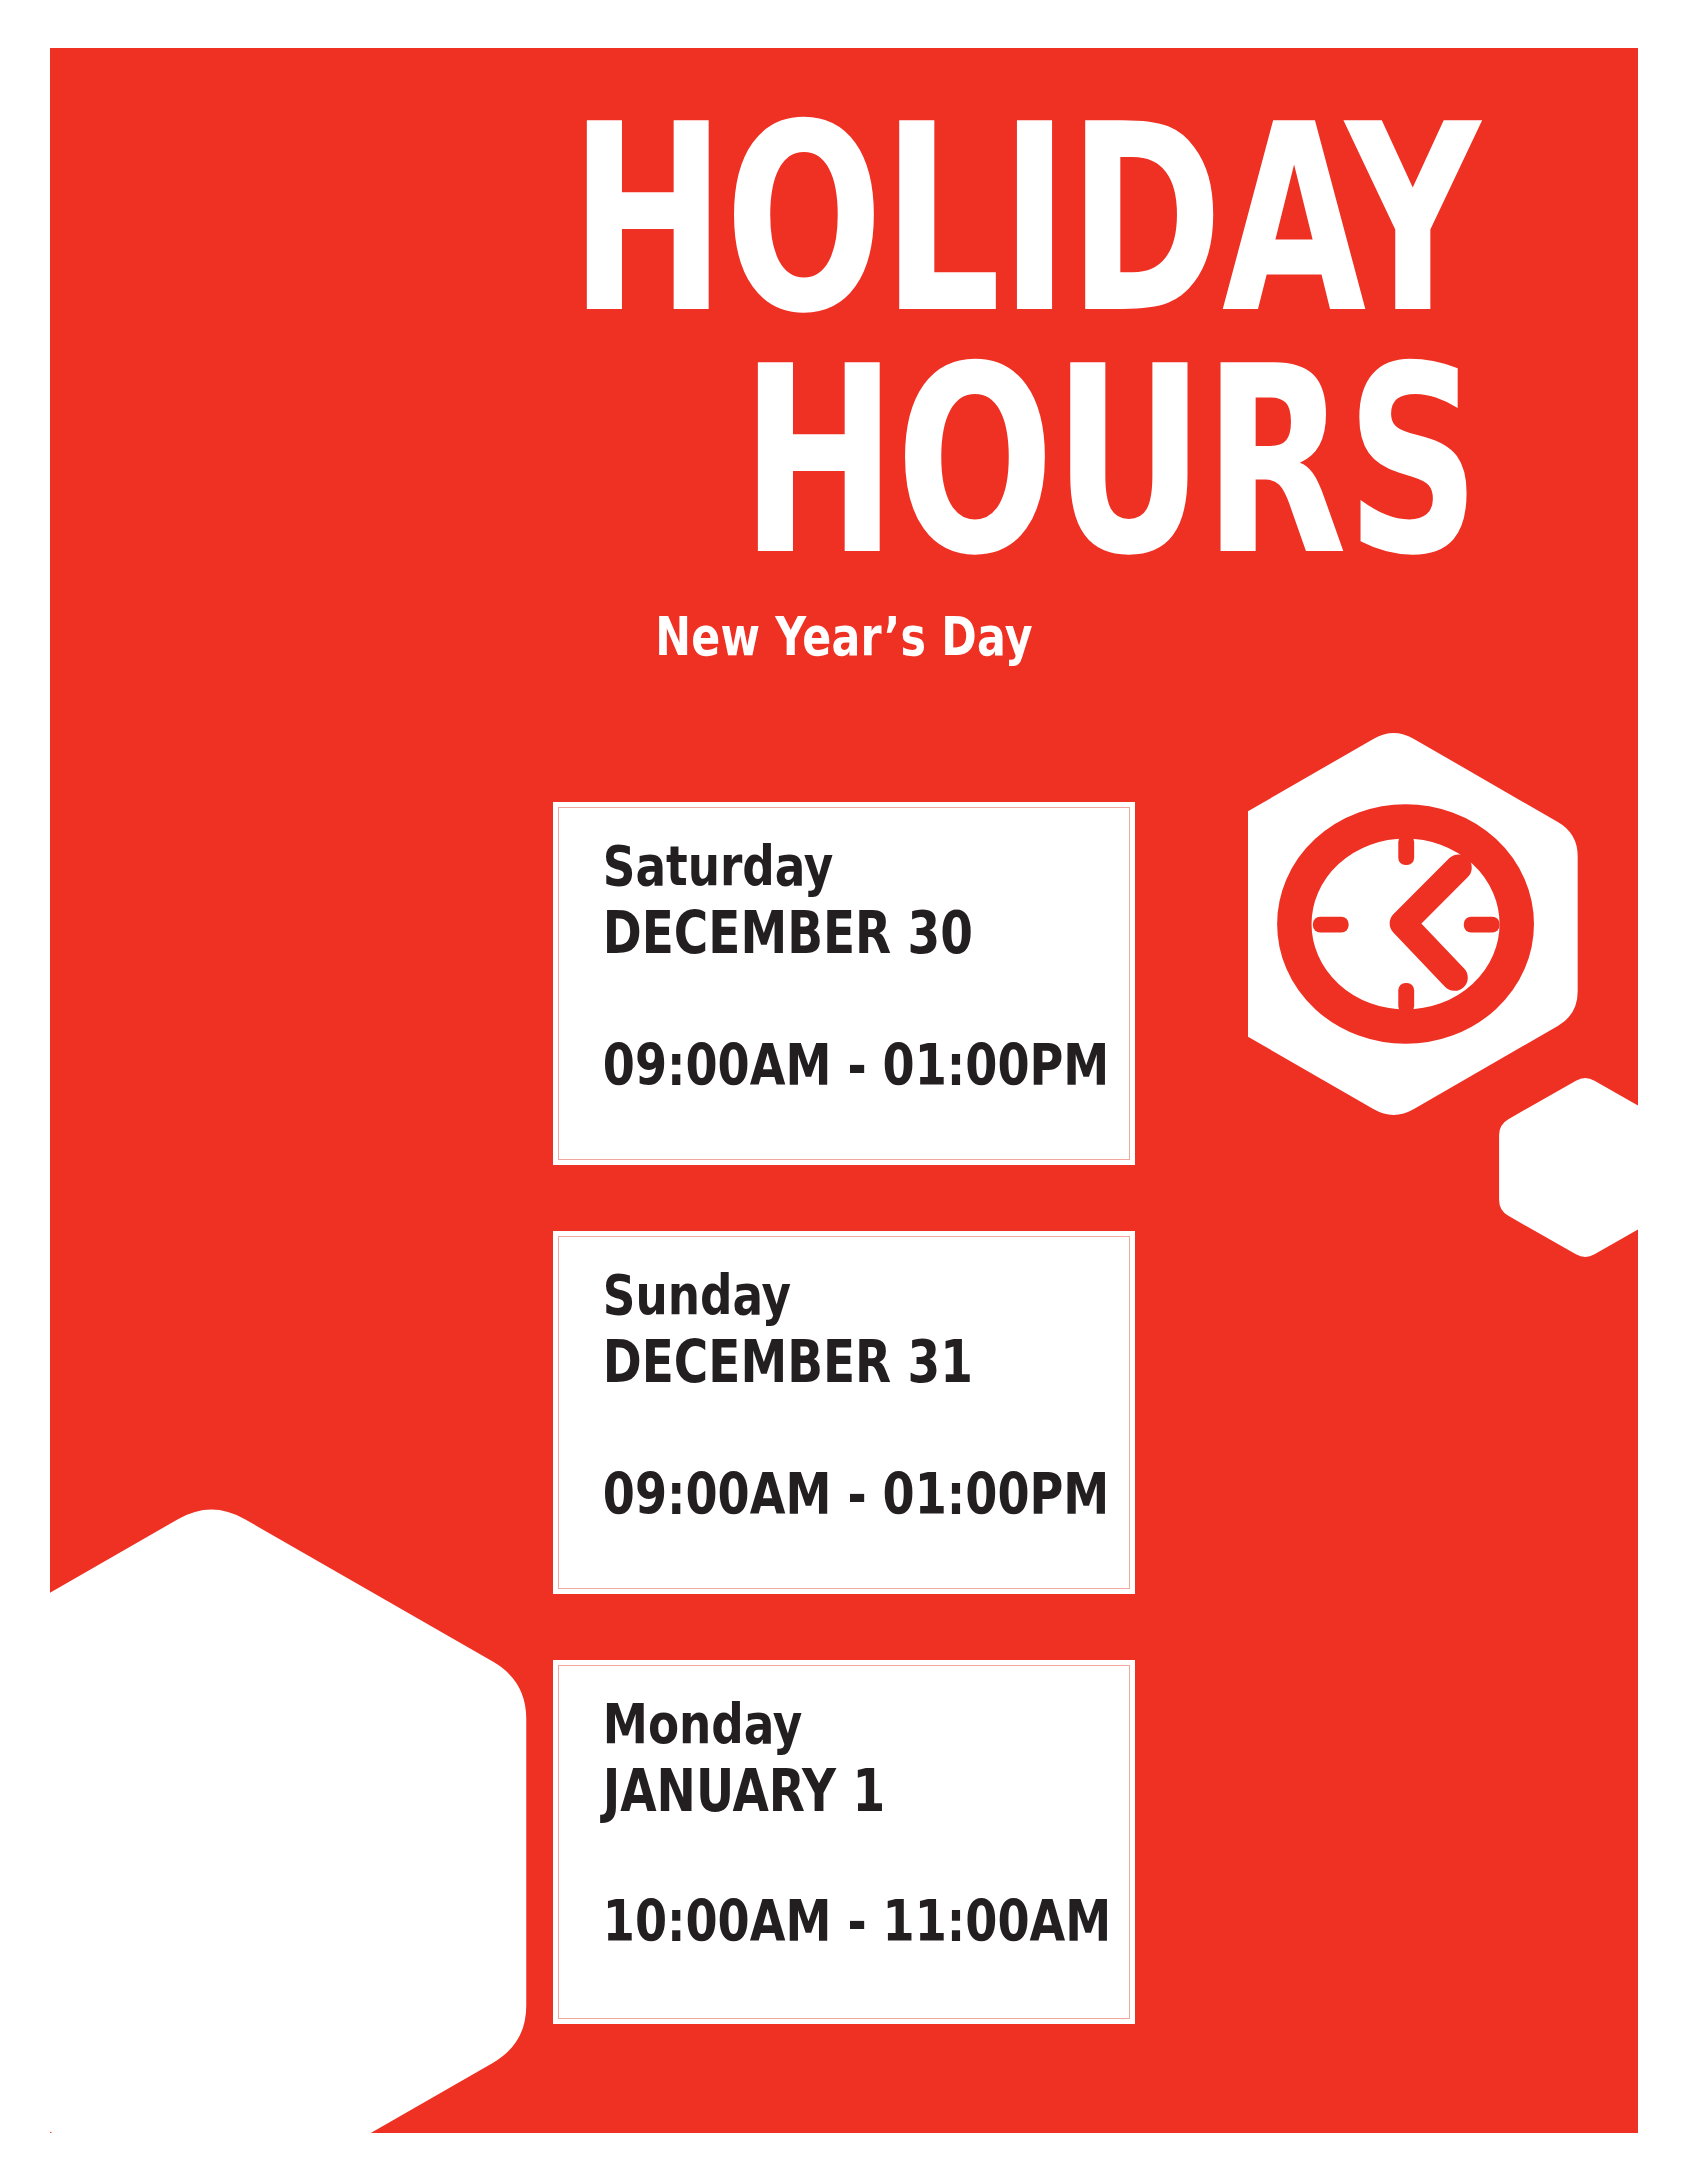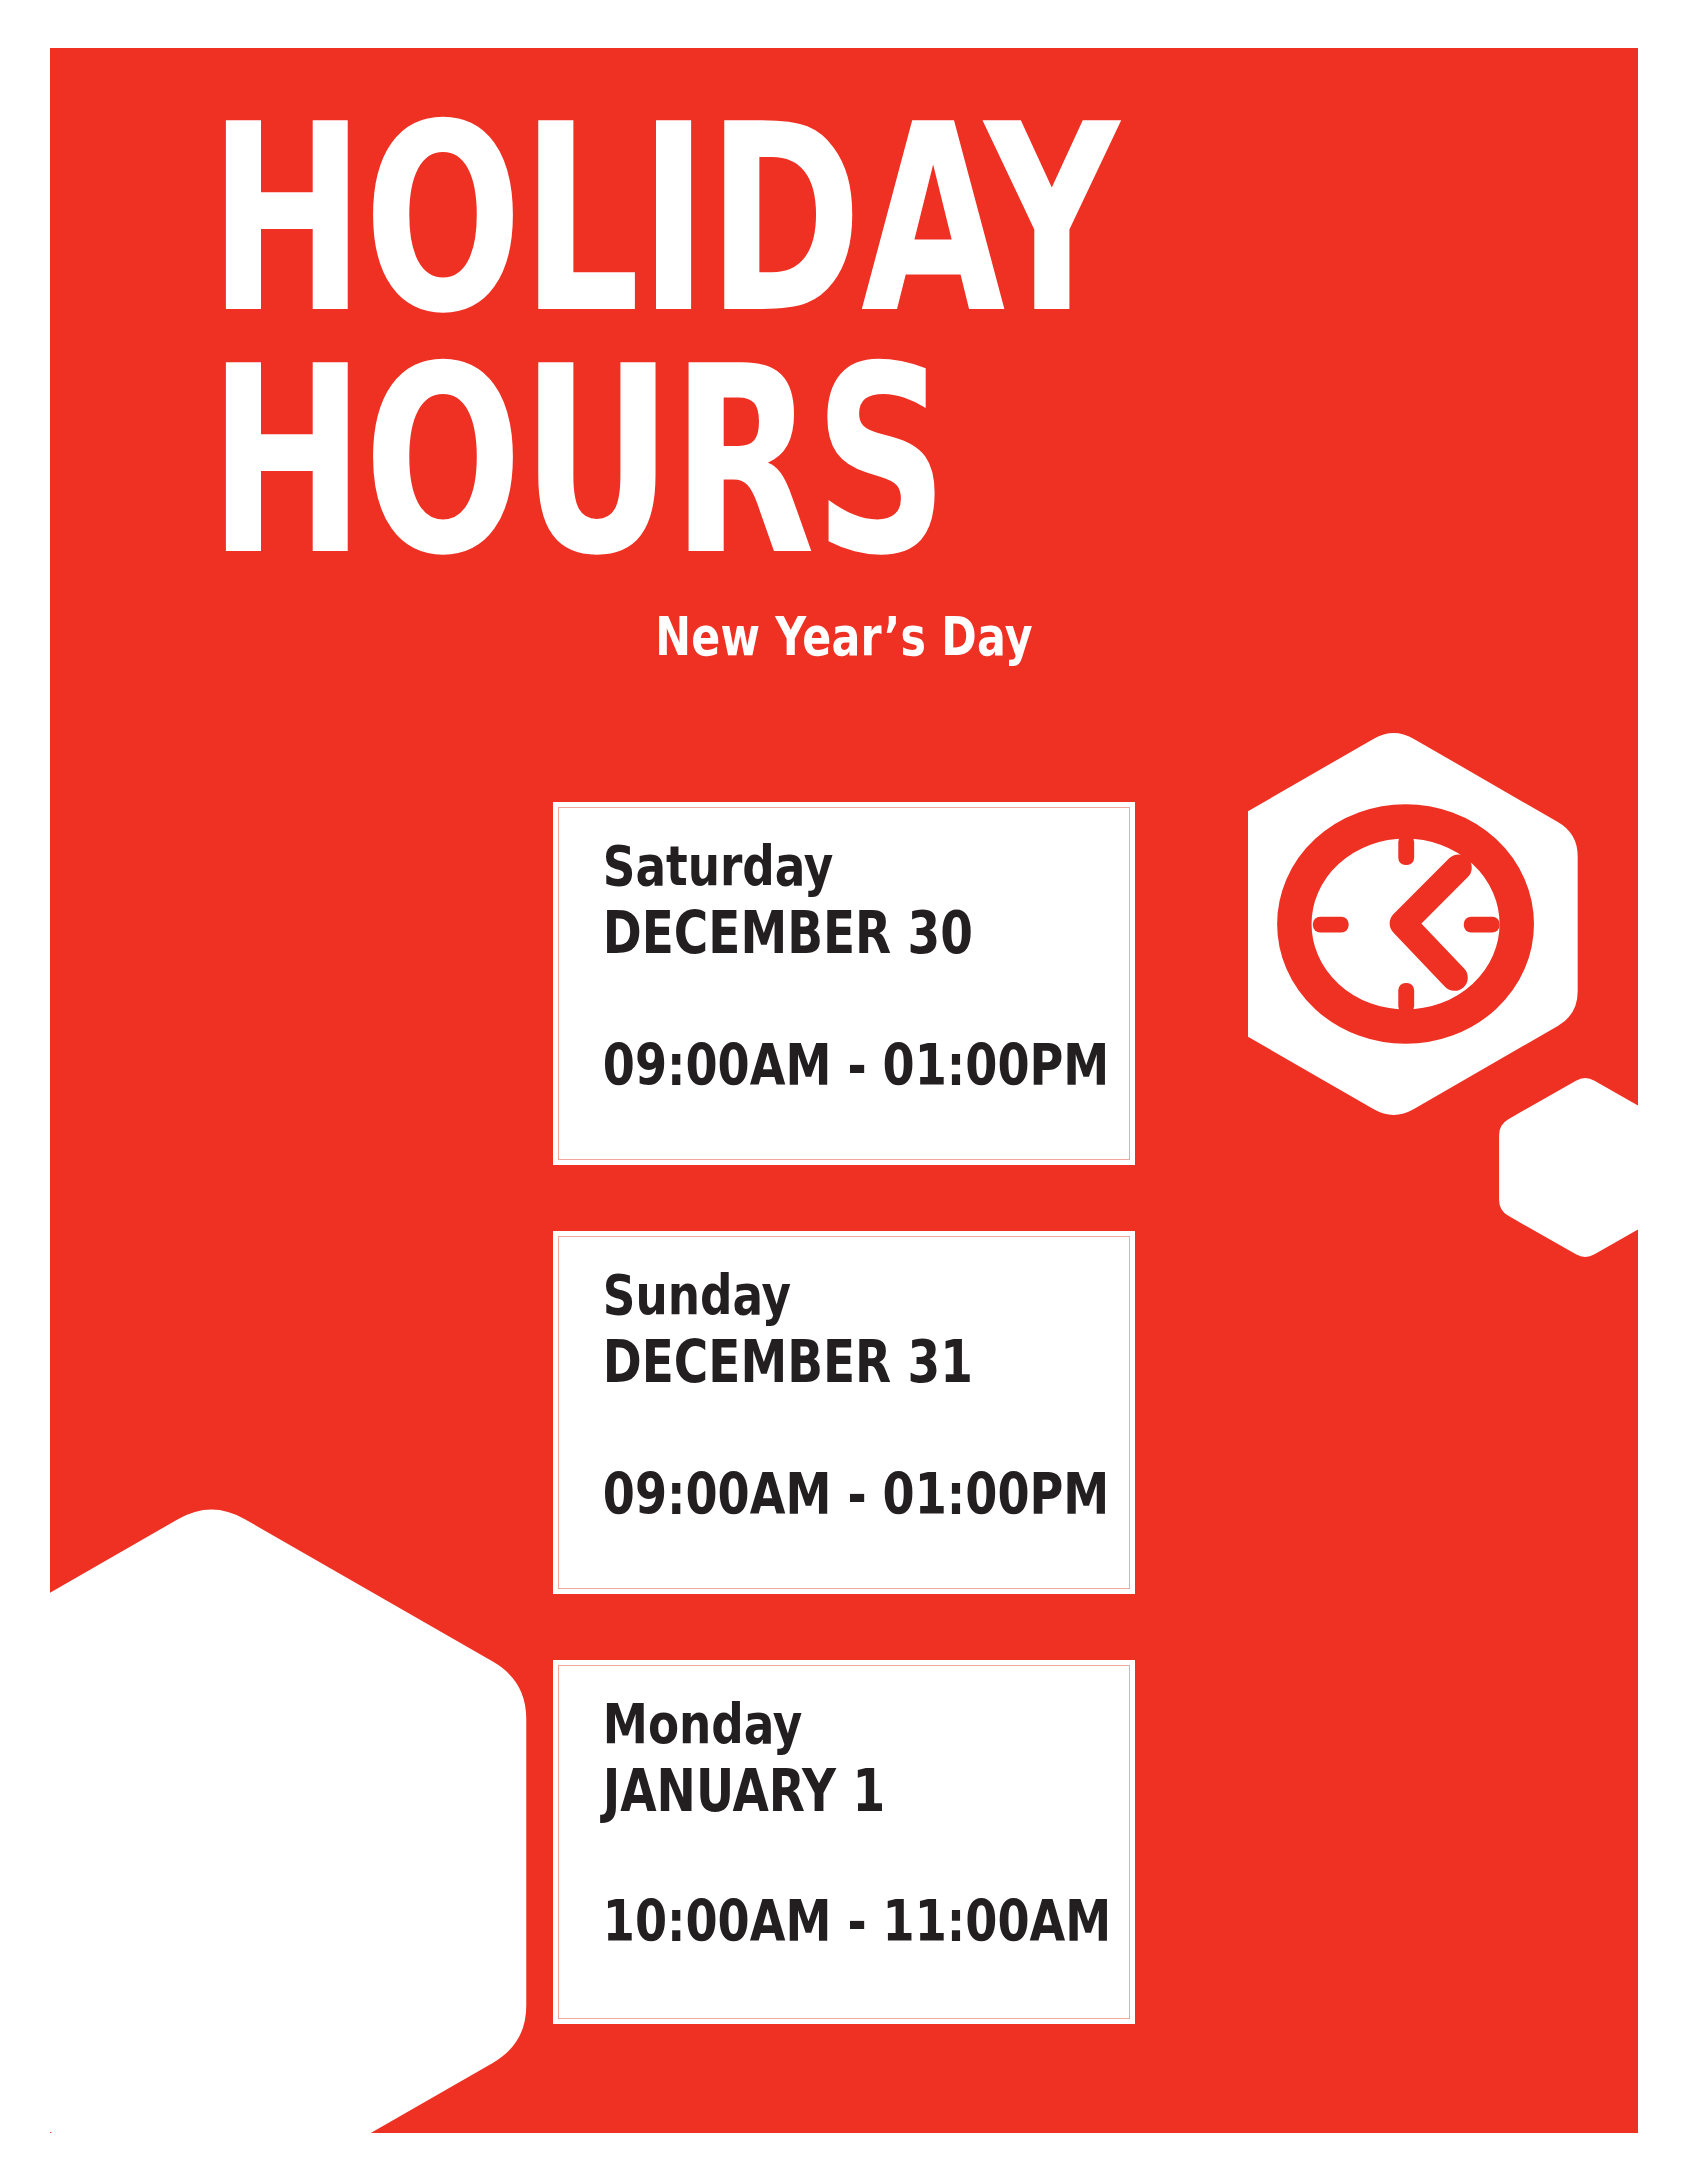--- a/index.html
+++ b/index.html
@@ -43,21 +43,21 @@
     overflow: visible;
   }
 
   
   .title-wrap {
     position: absolute;
     left: 50px;
     top: 99px;
     width: 1588px;
     z-index: 6;
-    text-align: left;
+    text-align: right;
     pointer-events: none;
   }
   .title-line {
     display: block;
     color: #ffffff;
     font-family: "Liberation Sans Narrow", "DejaVu Sans Condensed", "Liberation Sans", sans-serif;
     font-weight: 700;
     font-size: 259px;
     line-height: 0.935;
     letter-spacing: -1.3px;

